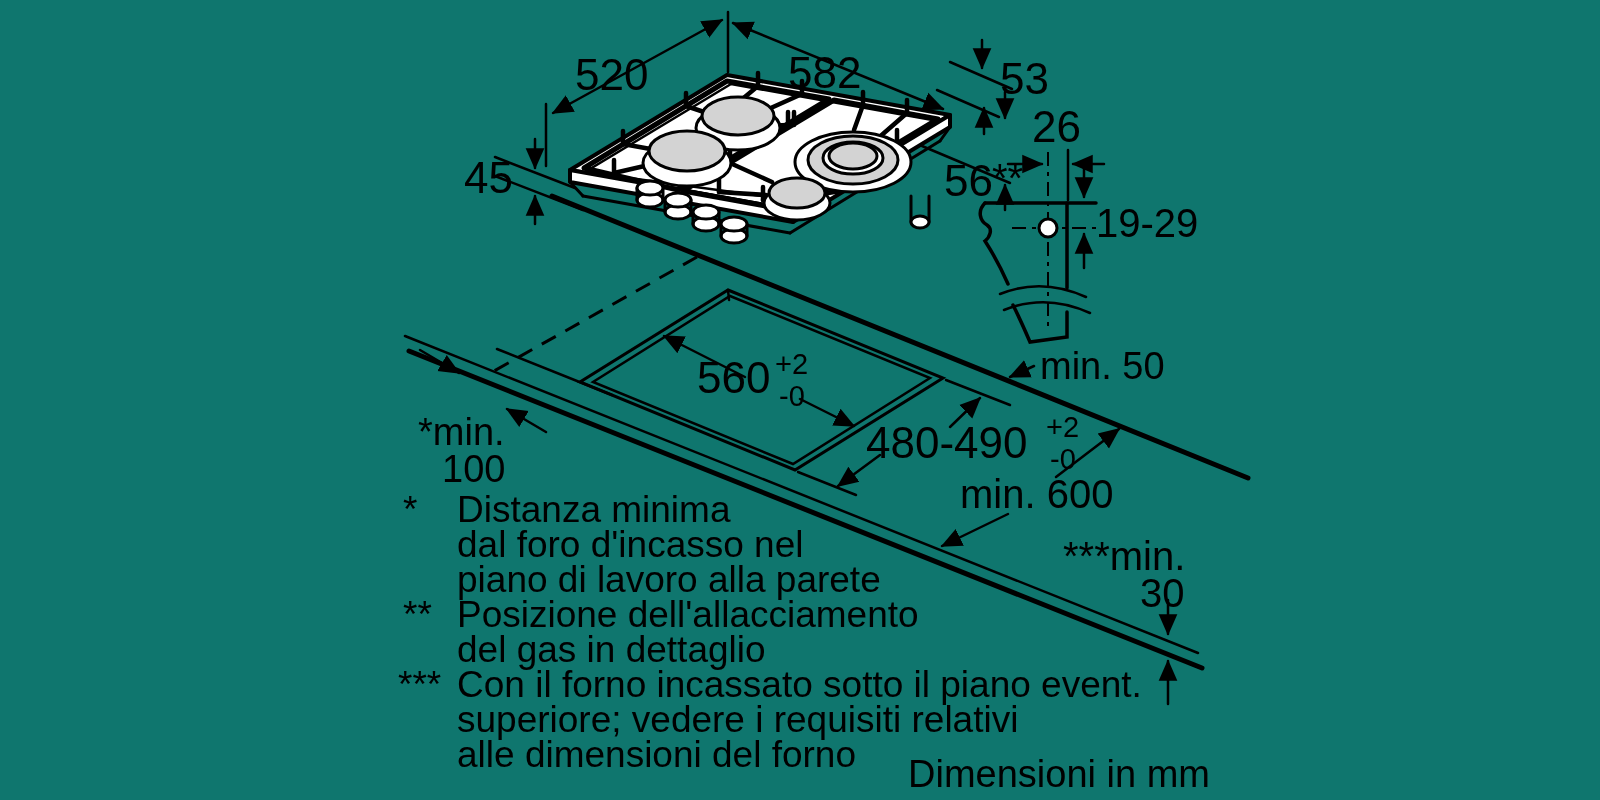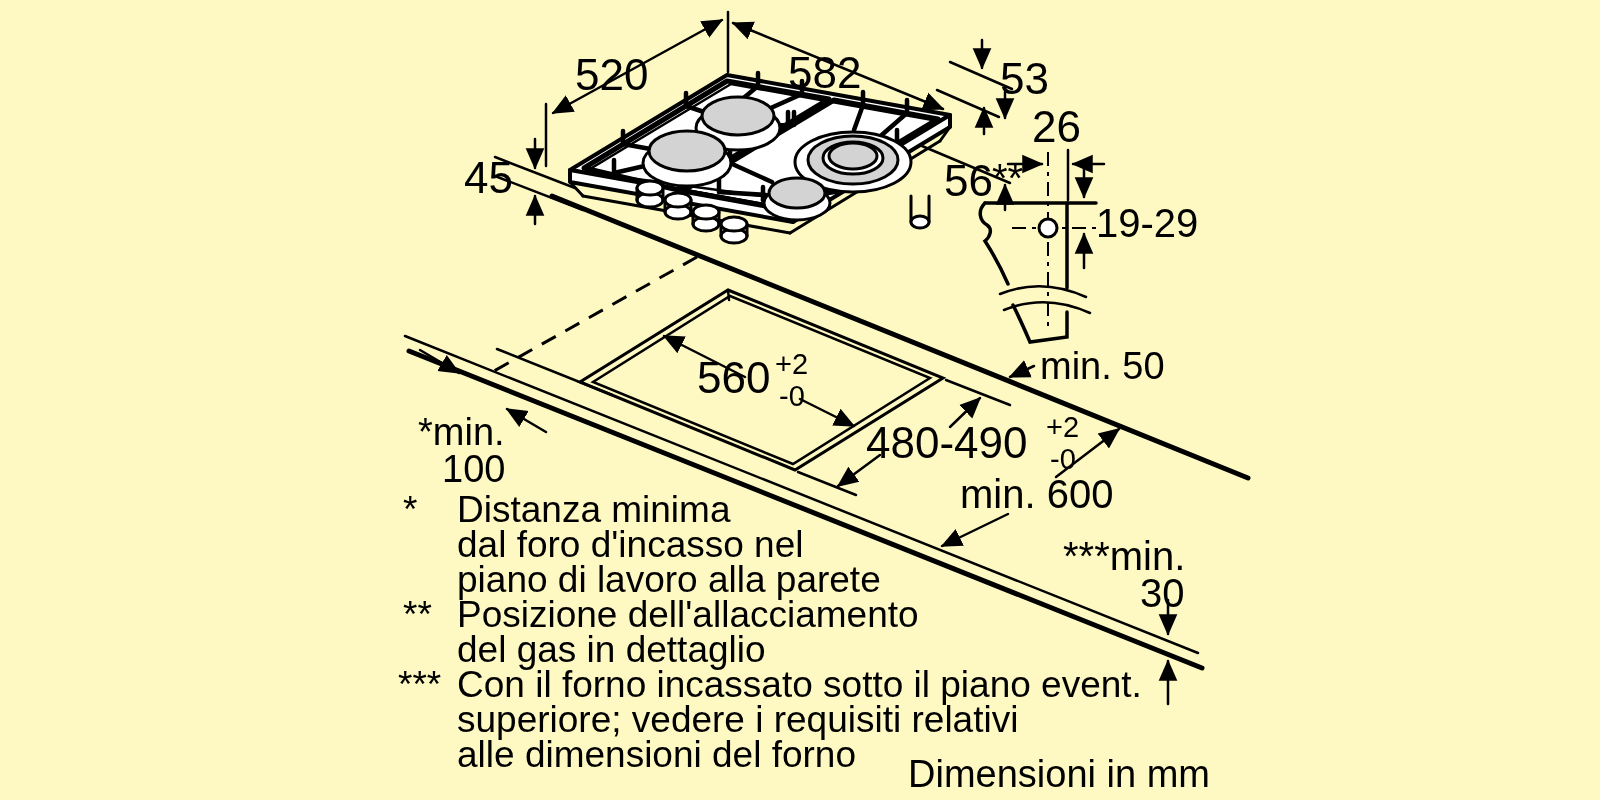--- a/index.html
+++ b/index.html
@@ -1,16 +1,16 @@
 <!DOCTYPE html>
 <html><head>
 <meta charset="utf-8">
 <style>
   html,body{margin:0;padding:0;background:#ffffff;}
-  .stage{width:1600px;height:800px;position:relative;background:#fef9c3;overflow:hidden;
+  .stage{width:1600px;height:800px;position:relative;background:#0f766e;overflow:hidden;
          font-family:"Liberation Sans", sans-serif;}
   svg text{fill:#000;font-family:"Liberation Sans", sans-serif;}
   .ln25{stroke:#000;stroke-width:2.5;fill:none;stroke-linecap:round;}
   .ln3{stroke:#000;stroke-width:3;fill:none;stroke-linecap:round;}
   .ln35{stroke:#000;stroke-width:3.5;fill:none;stroke-linecap:round;}
   .ln45{stroke:#000;stroke-width:4.5;fill:none;stroke-linecap:round;stroke-linejoin:round;}
   .ln5{stroke:#000;stroke-width:5;fill:none;stroke-linecap:round;stroke-linejoin:round;}
   .fw{fill:#ffffff;stroke:#000;stroke-width:4;stroke-linejoin:round;}
   .fw3{fill:#ffffff;stroke:#000;stroke-width:3;}
   .dimtxt{font-size:44px;}

